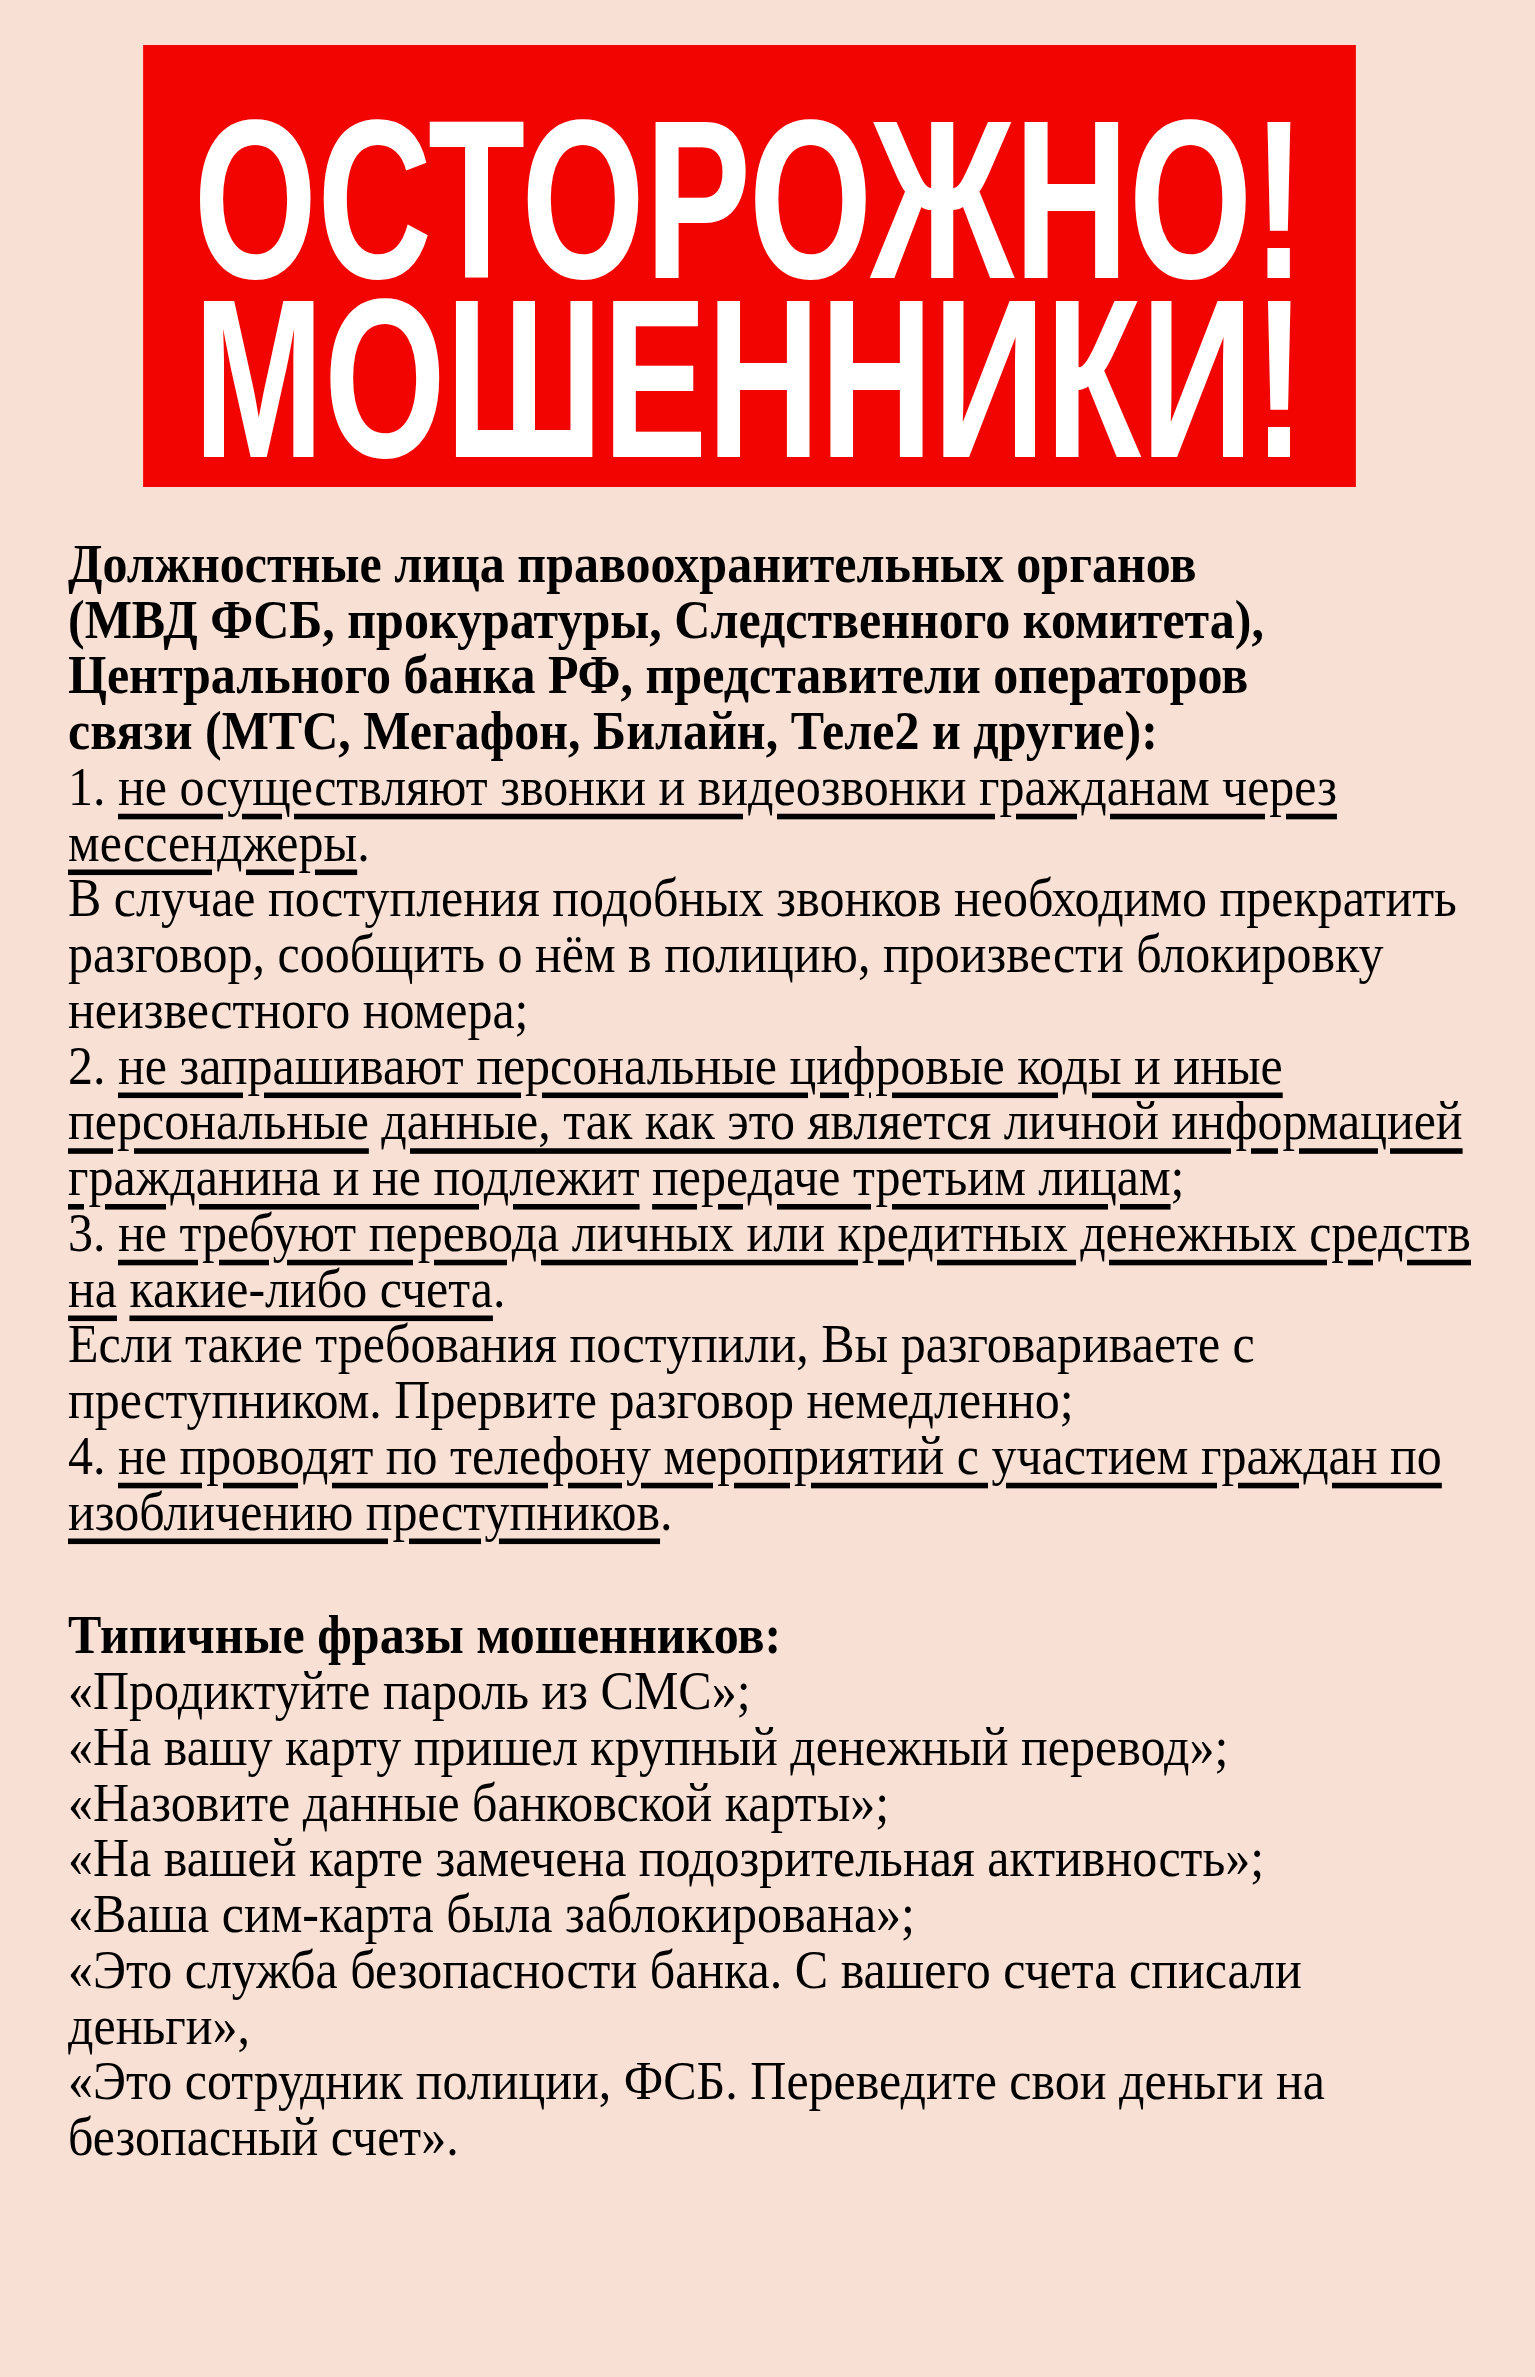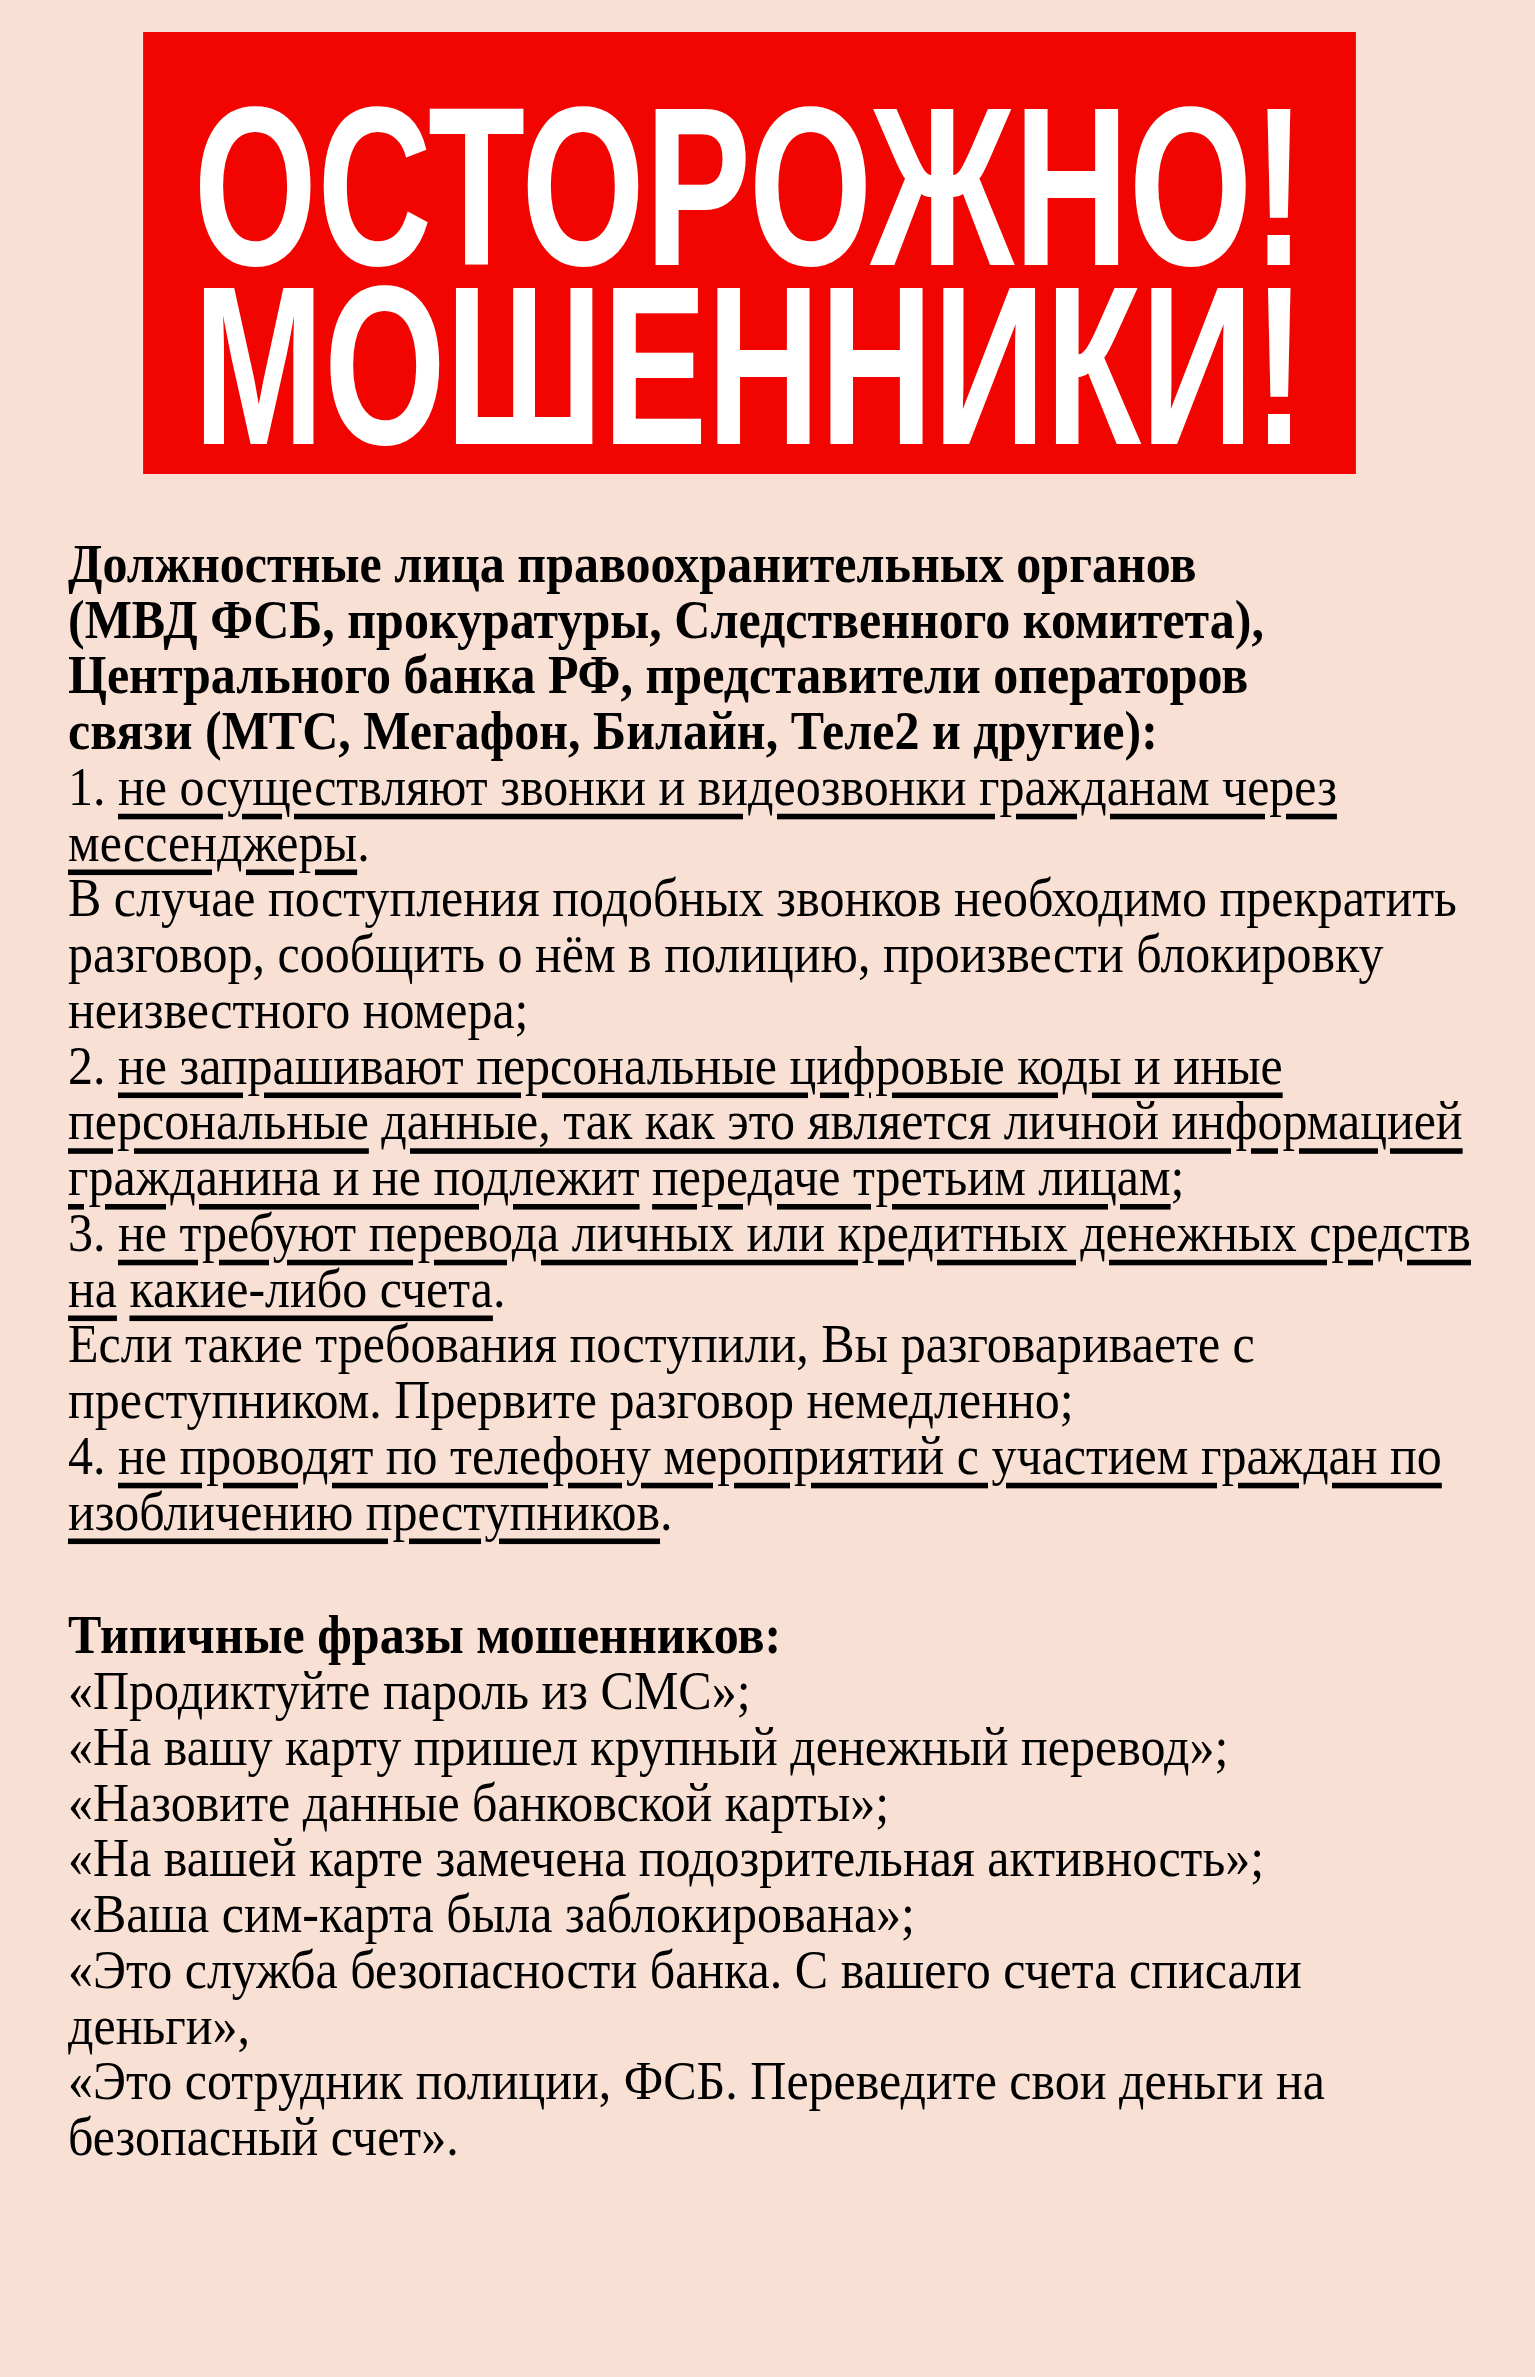--- a/index.html
+++ b/index.html
@@ -4,21 +4,21 @@
 <style>
   html, body { margin: 0; padding: 0; }
   body {
     width: 1535px; height: 2377px;
     position: relative; overflow: hidden;
     font-family: "Liberation Serif", serif;
     background: #f8e0d5;
   }
   .page { position: absolute; inset: 0; }
   .banner {
-    position: absolute; left: 143px; top: 32px;
+    position: absolute; left: 143px; top: 45px;
     width: 1213px; height: 442px;
   }
   .banner-text {
     font-family: "Liberation Sans", sans-serif;
     font-weight: bold;
     font-size: 221px;
   }
   .content {
     position: absolute; left: 68px; top: 535px;
     width: 1447px;

